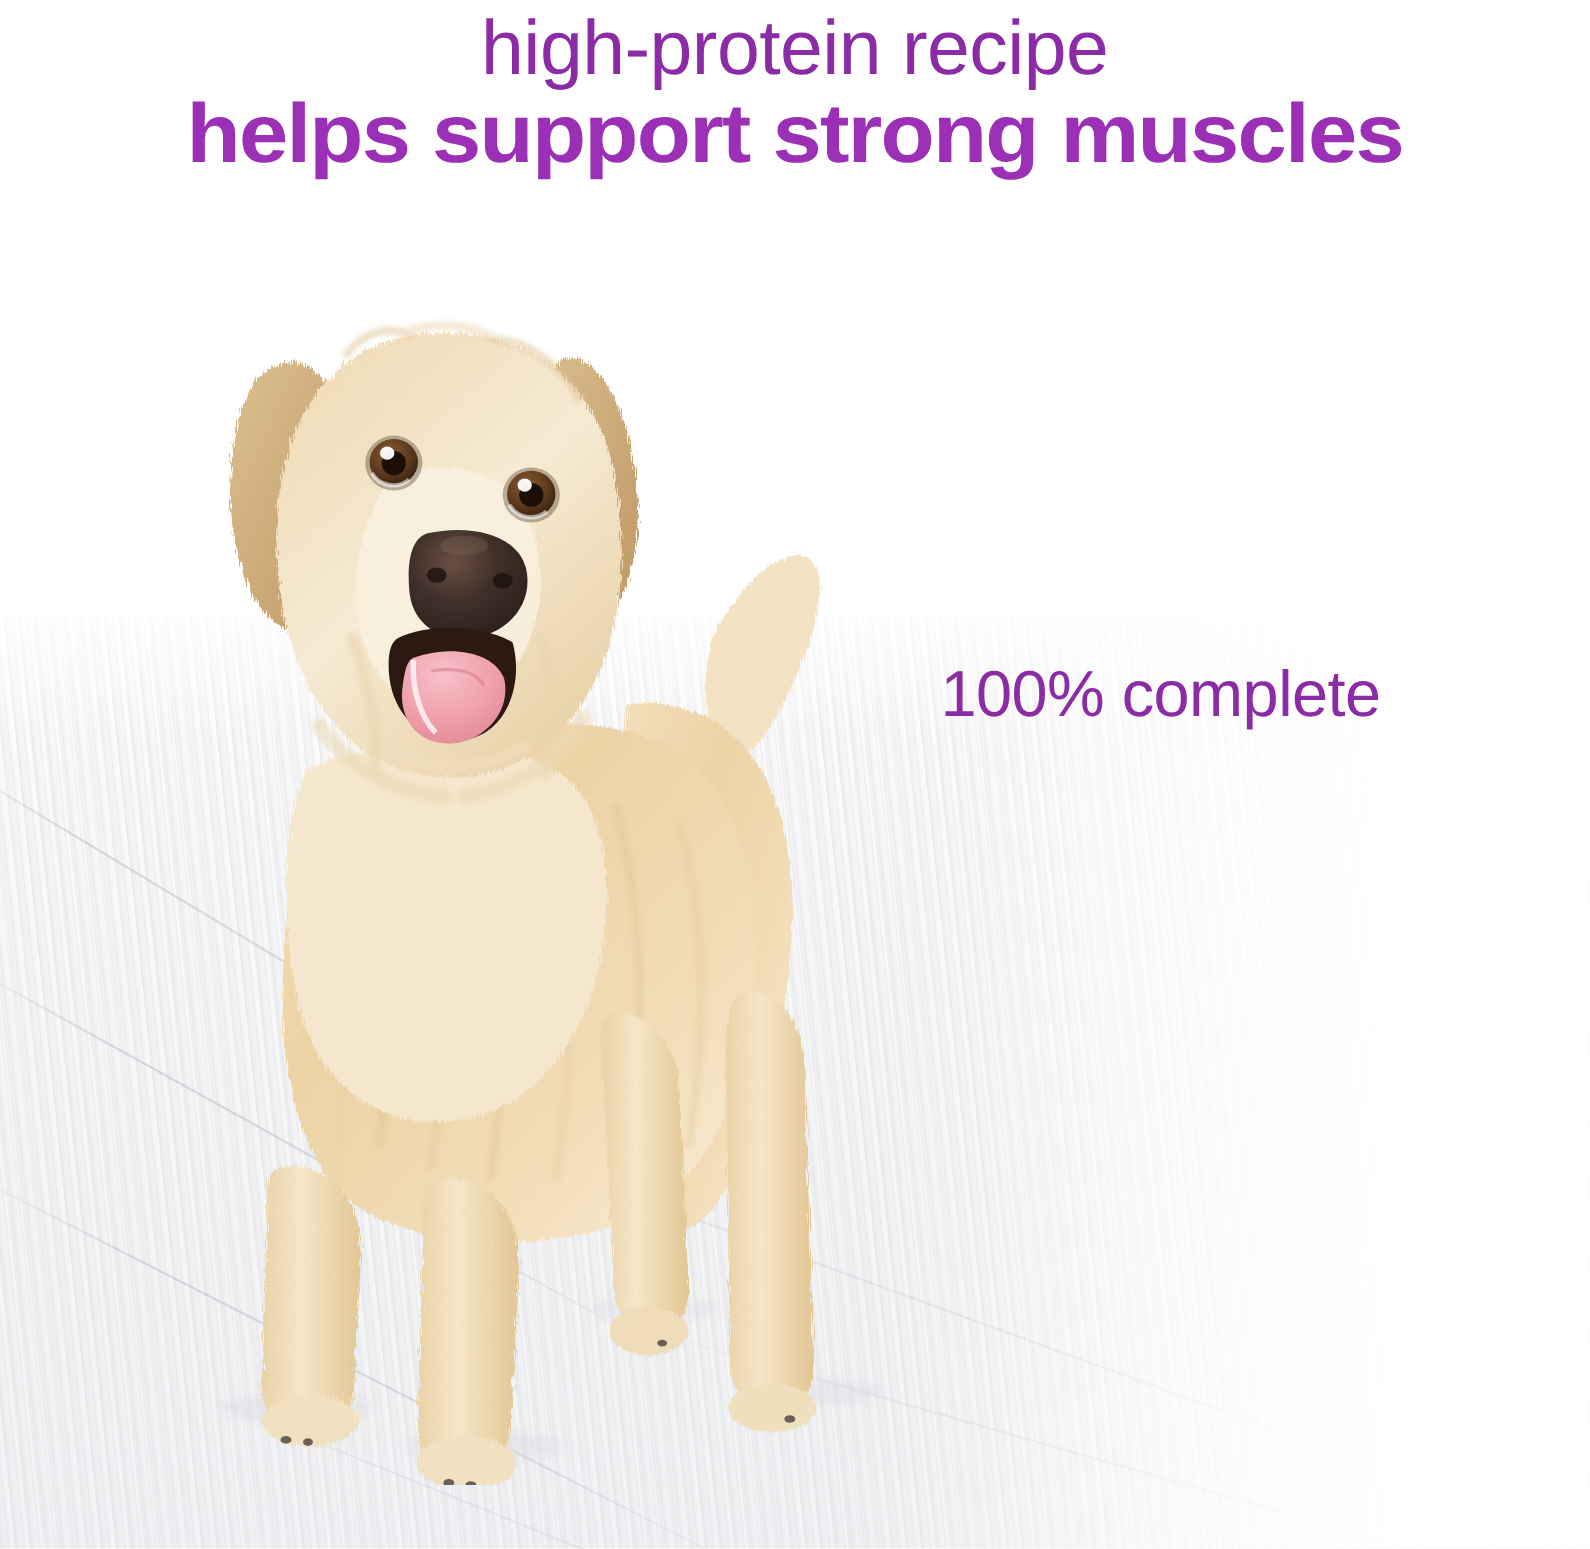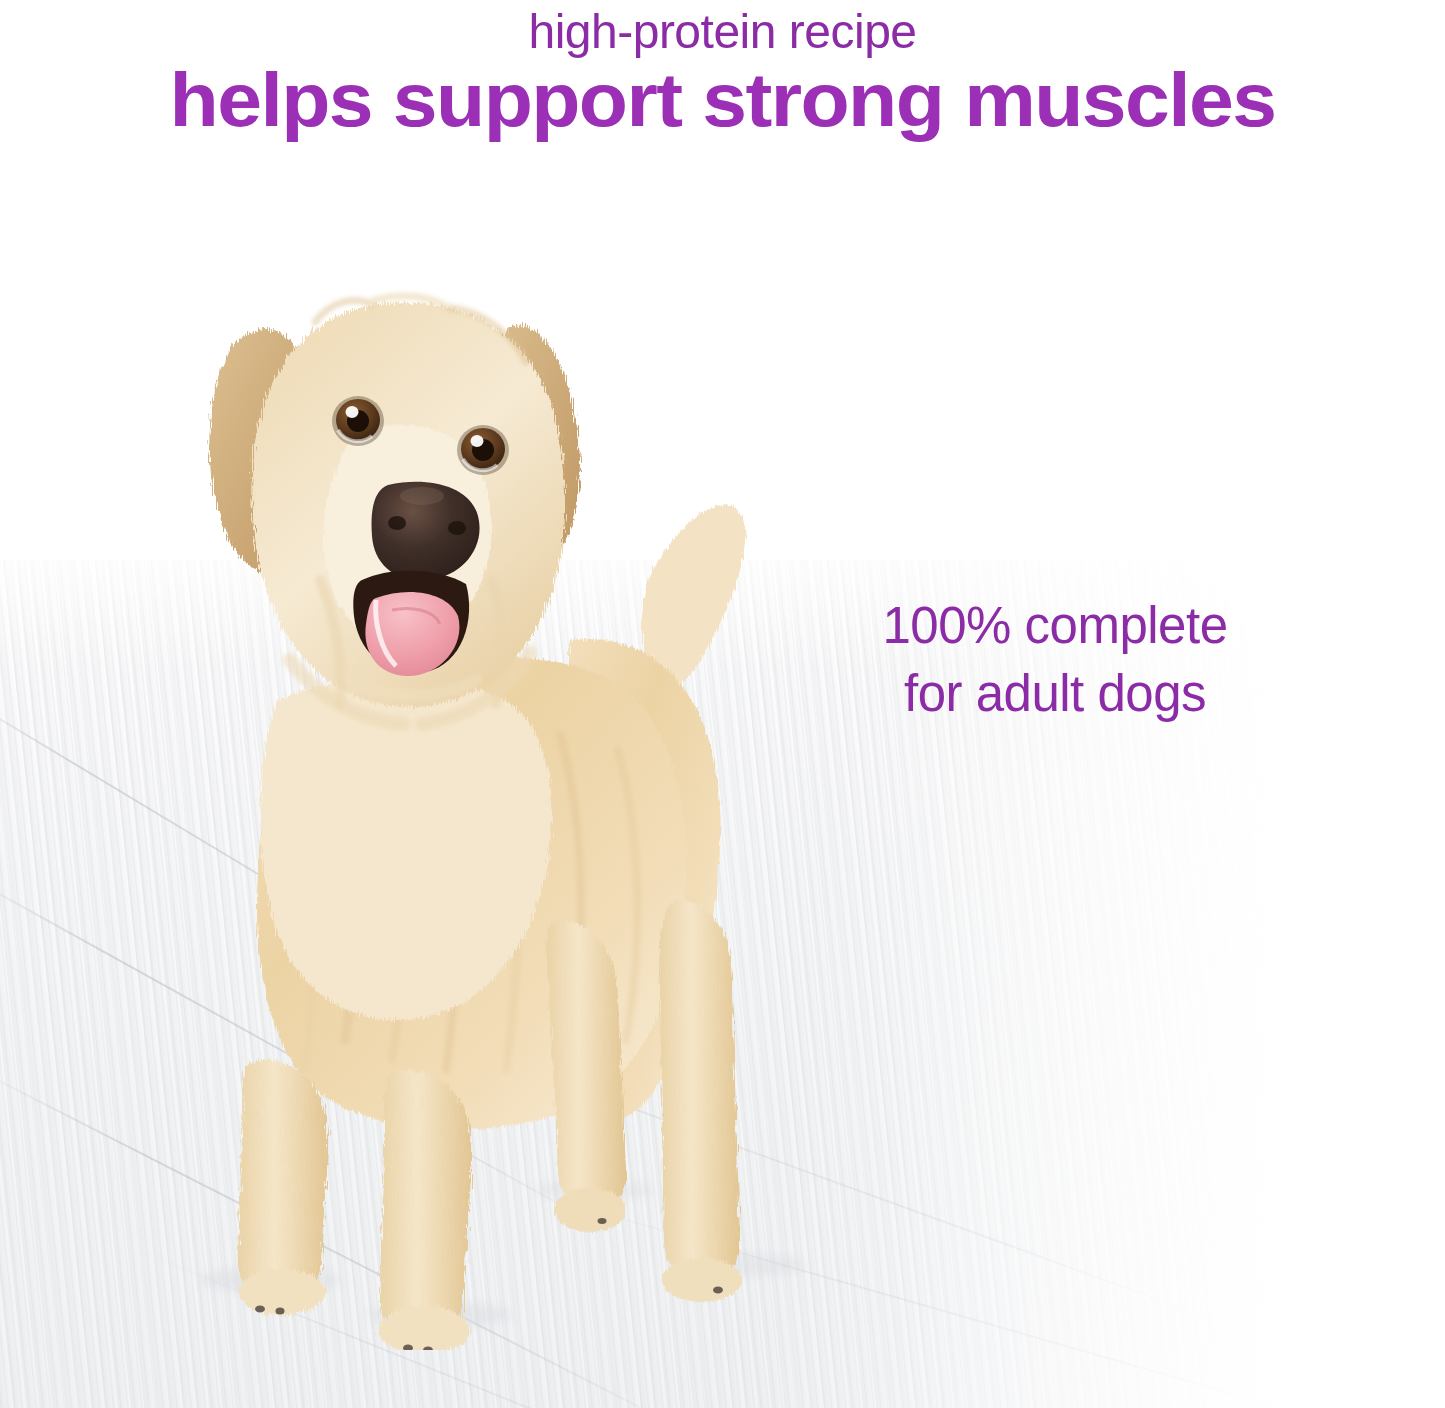--- a/index.html
+++ b/index.html
@@ -46,35 +46,35 @@
   .dog{position:absolute;left:140px;top:280px;width:720px;height:1070px;}
   .dog svg{display:block;width:100%;height:100%;}
 
   
   .headline{
     position:absolute;left:0;top:0;width:1445px;text-align:center;
     line-height:1.0;
   }
   .hl1{
     display:block;
-    font-size:48px;font-weight:400;letter-spacing:-0.5px;
+    font-size:70px;font-weight:400;letter-spacing:-0.5px;
     color:#8c2ba6;
     padding-top:8px;
   }
   .hl2{
     display:block;
     font-size:76px;font-weight:700;letter-spacing:-1.5px;
     color:#9b2fb5;
     margin-top:6px;
     transform:scaleX(1.06);
   }
   .sidecopy{
     position:absolute;left:705px;top:592px;width:700px;
     text-align:center;color:#8c2ba6;
-    font-size:51px;font-weight:400;line-height:1.33;letter-spacing:-0.5px;
+    font-size:59px;font-weight:400;line-height:1.33;letter-spacing:-0.5px;
   }
   .sidecopy span{display:block;}
 </style>
 </head>
 <body>
 
 <div id="stage">
 
   <div class="floor">
     <div class="floor-seam" style="left:-80px;top:110px;width:700px;transform:rotate(31deg);"></div>
@@ -272,16 +272,15 @@
     </svg>
   </div>
 
   <div class="headline">
     <span class="hl1">high-protein recipe</span>
     <span class="hl2">helps support strong muscles</span>
   </div>
 
   <div class="sidecopy">
     <span>100% complete</span>
-    <span>for adult dogs</span>
   </div>
 
 </div>
 
 </body></html>

